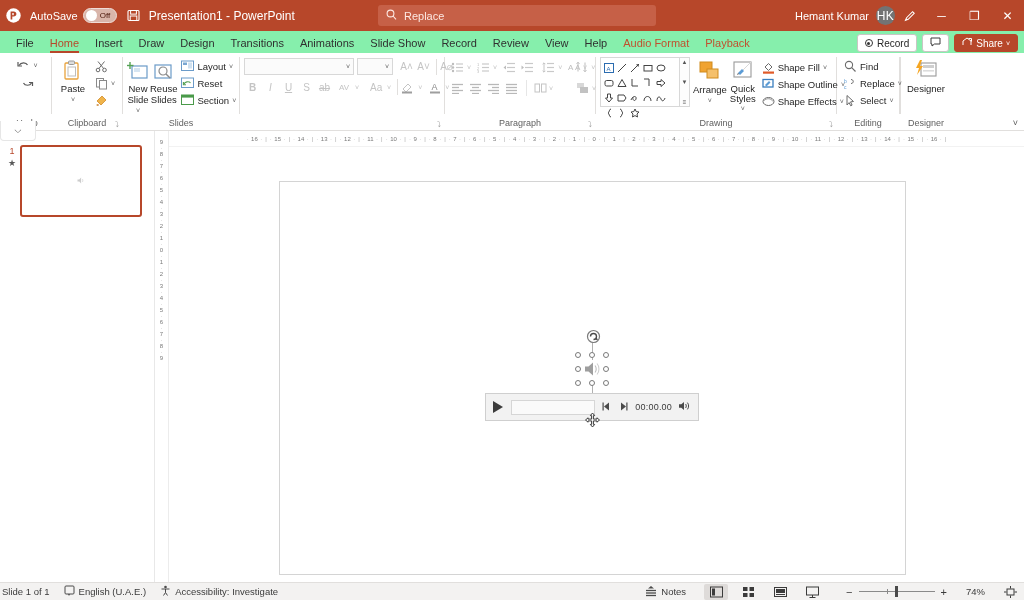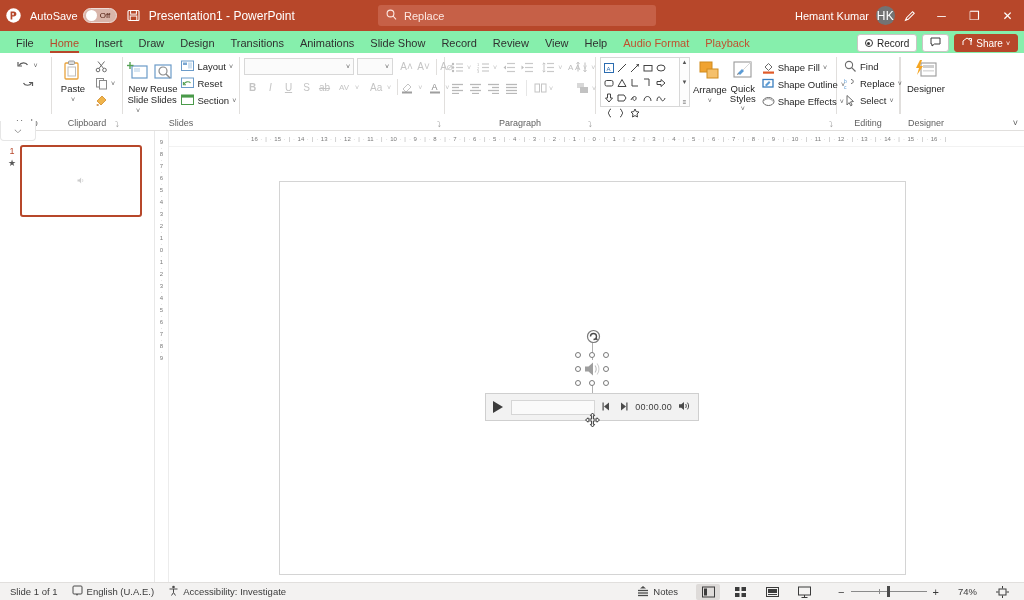--- a/index.html
+++ b/index.html
@@ -179,21 +179,21 @@
     padding:0 7px; gap:6px;
   }
   .play-tri { width:0;height:0;border-left:10px solid #3c3c3c;border-top:6px solid transparent;border-bottom:6px solid transparent;}
   .progress { flex:1; height:15px; background:#fafafa; border:1px solid #d6d6d6; margin-left:2px;}
   .pb-time { font-size:9px; color:#3c3c3c; letter-spacing:.2px;}
   .move-cursor { position:absolute; left:584px; top:412px; }
 
   
   .statusbar {
     height:18px; background:#f3f2f1; border-top:1px solid #e1dfdd;
-    display:flex; align-items:center; font-size:9.5px; color:#3b3b3b; padding:0 10px;
+    display:flex; align-items:center; font-size:9.5px; color:#3b3b3b; padding:0 2px;
   }
   .sb-item { display:flex; align-items:center; gap:4px; margin-right:14px; white-space:nowrap;}
   .sb-right { margin-left:auto; display:flex; align-items:center; gap:8px; }
   .viewbtn { width:24px; height:16px; display:flex; align-items:center; justify-content:center; }
   .viewbtn.active { background:#dedbd9; border-radius:2px; }
   .zoomslider { display:flex; align-items:center; gap:0px; margin:0 4px; }
   .zs-track { width:76px; height:1px; background:#8a8a8a; position:relative; }
   .zs-thumb { position:absolute; left:36px; top:-5px; width:3px; height:11px; background:#4a4a4a; }
   .zs-mid { position:absolute; left:28px; top:-2px; width:1px; height:5px; background:#8a8a8a;}
   .zoompct { font-size:9.5px; margin:0 5px 0 7px; }
@@ -727,20 +727,21 @@
         <div class="smallbtn">
           <svg width="13" height="13" viewBox="0 0 13 13">
               <ellipse cx="6.5" cy="6.5" rx="5.5" ry="4" fill="none" stroke="#6b6b6b" stroke-width="1"></ellipse>
               <path d="M2 5.5c3-2.5 7-2.5 9 1" fill="none" stroke="#9a9a9a" stroke-width="1"></path>
             </svg>
           <span>Shape Effects</span>
           <span class="chev">˅</span>
         </div>
       </div>
     </div>
+    <div class="group-label">Drawing</div>
     <div class="dlg">⤵</div>
   </div>
   <div class="group-sep"></div>
 
   <div class="group" style="width:62px">
     <div class="group-body" style="padding-top:5px">
       <div class="smallrow">
         <div class="smallbtn">
           <svg width="13" height="13" viewBox="0 0 13 13">
               <circle cx="5" cy="5" r="3.6" fill="none" stroke="#6b6b6b" stroke-width="1.1"></circle>

